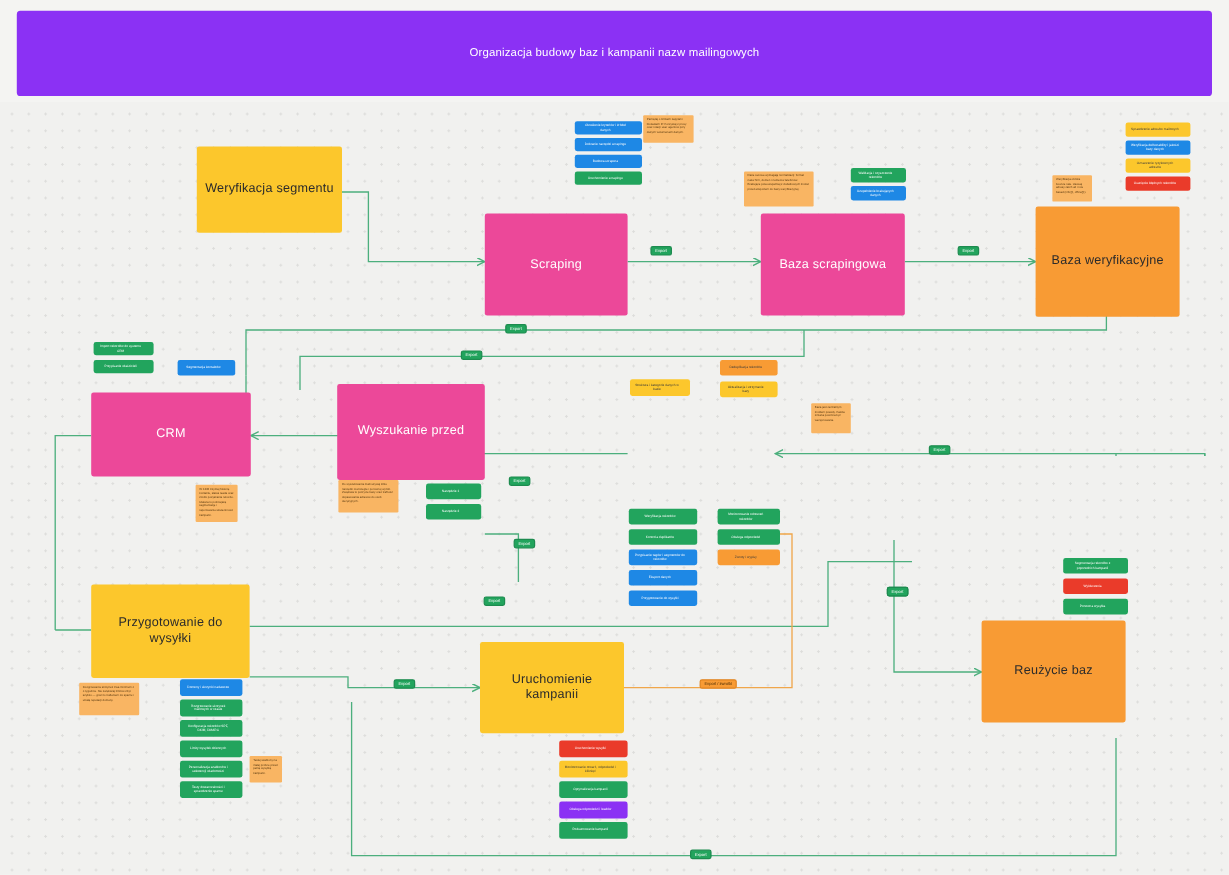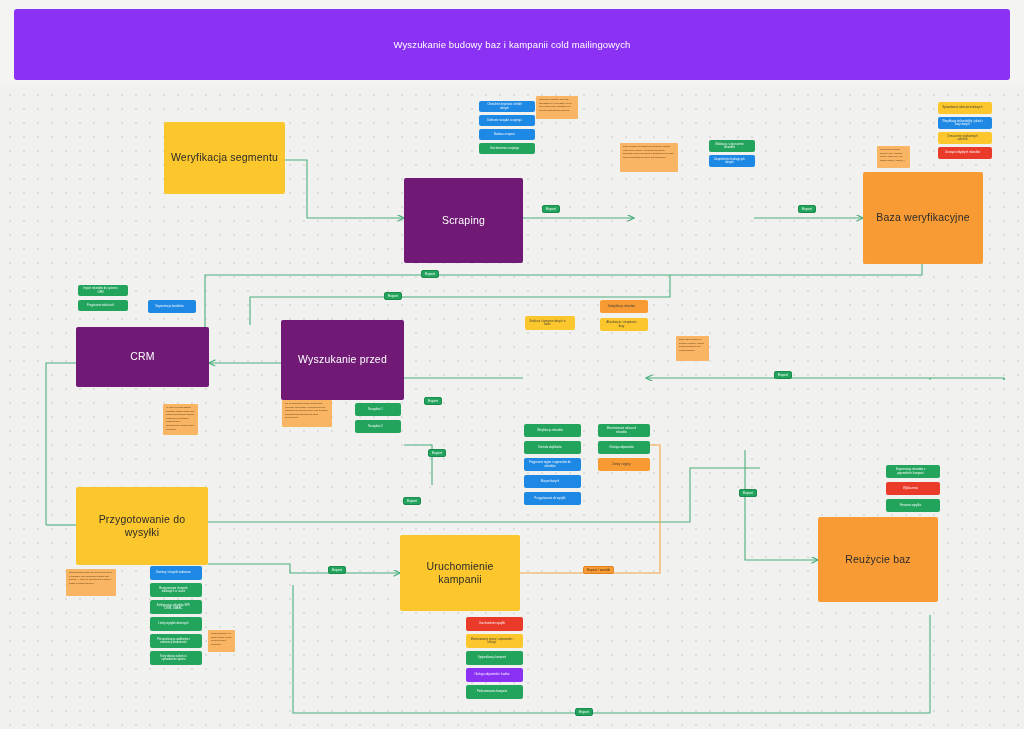--- a/index.html
+++ b/index.html
@@ -32,21 +32,21 @@
 
   
   .node{position:absolute;box-sizing:border-box;display:flex;
         align-items:center;justify-content:center;text-align:center;
         border-radius:2px;overflow:hidden;}
   .node .lbl{padding:0 6px;line-height:1.25;}
 
   
   .big{font-size:10.5px;letter-spacing:.2px;}
   .big.yellow{background:#fcc72c;color:#2b2b2b;}
-  .big.green{background:#701a75;color:#ffffff;}
+  .big.green{background:#ec4899;color:#ffffff;}
   .big.orange{background:#f89b34;color:#2b2b2b;}
 
   
   .folder{position:absolute;}
   .folder .tab{position:absolute;left:0;top:0;width:44%;height:9px;
                background:#121212;border-radius:3px 3px 0 0;}
   .folder .body{position:absolute;left:0;top:7px;right:0;bottom:0;
                 background:#121212;border-radius:0 2px 2px 2px;
                 display:flex;align-items:center;justify-content:center;}
   .folder .body span{color:#e8e8e8;font-size:10.5px;}
@@ -141,37 +141,40 @@
 
       <path d="M200,190 L200,190"></path>
     </g>
     <g fill="none" stroke="#f0a64a" stroke-width="1.1">
 
       <path d="M520,488 L660,488 L660,360 L646,360"></path>
     </g>
   </svg>
 
   <div id="banner">
-    <div class="ttl">Wyszukanie budowy baz i kampanii cold mailingowych</div>
+    <div class="ttl">Organizacja budowy baz i kampanii nazw mailingowych</div>
   </div>
 
   <div class="node big yellow" style="left:164px;top:122px;width:121px;height:72px;">
     <span class="lbl">Weryfikacja segmentu</span>
   </div>
 
   <div class="node big green" style="left:404px;top:178px;width:119px;height:85px;">
     <span class="lbl">Scraping</span>
   </div>
 
+  <div class="node big green" style="left:634px;top:178px;width:120px;height:85px;">
+    <span class="lbl">Baza scrapingowa</span>
+  </div>
 
   <div class="node big orange" style="left:863px;top:172px;width:120px;height:92px;">
     <span class="lbl">Baza weryfikacyjne</span>
   </div>
 
-  <div class="node big green" style="left:76px;top:327px;width:133px;height:60px;">
+  <div class="node big green" style="left:76px;top:327px;width:133px;height:70px;">
     <span class="lbl">CRM</span>
   </div>
 
   <div class="node big green" style="left:281px;top:320px;width:123px;height:80px;">
     <span class="lbl">Wyszukanie przed</span>
   </div>
 
 
   <div class="node big yellow" style="left:76px;top:487px;width:132px;height:78px;">
     <span class="lbl">Przygotowanie do wysyłki</span>

